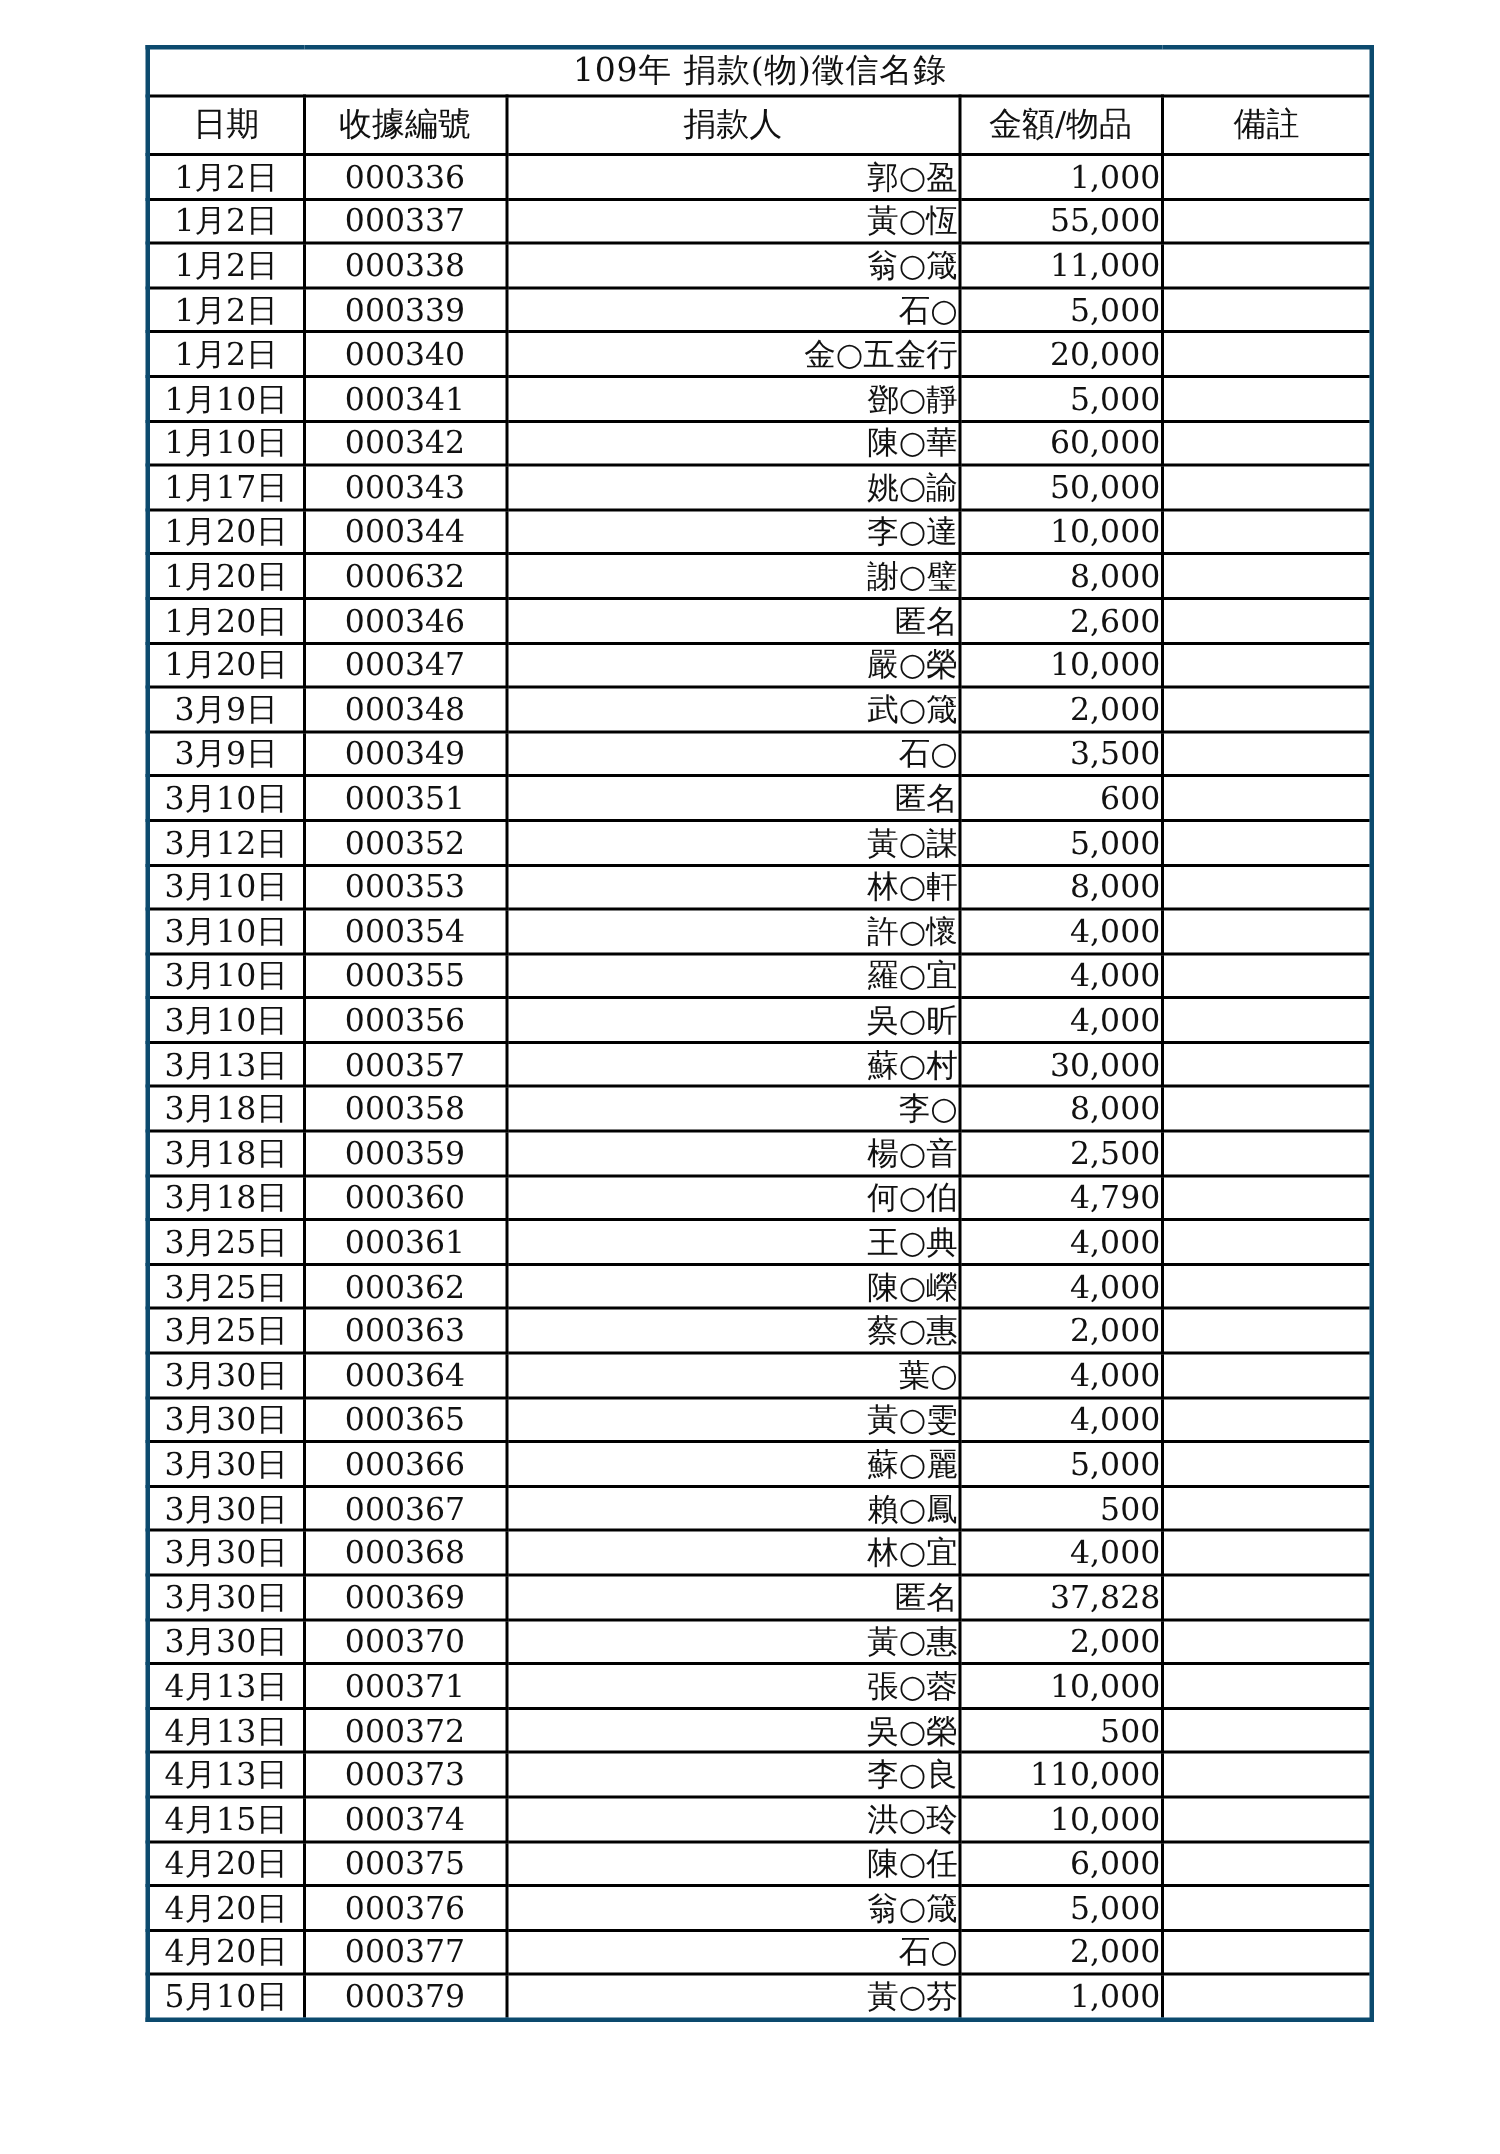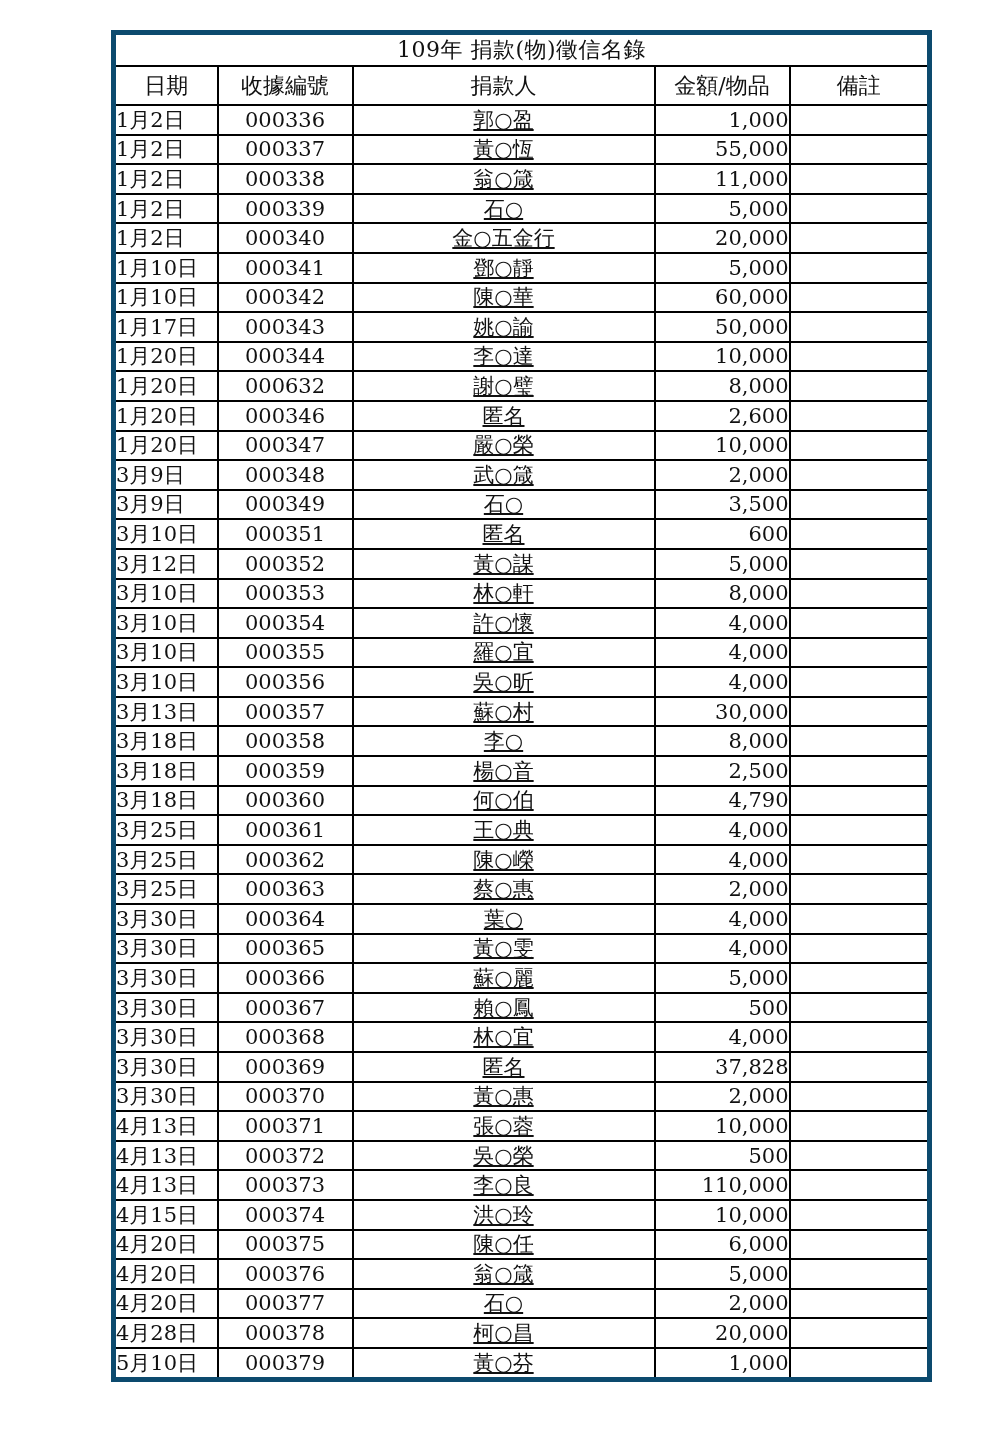--- a/index.html
+++ b/index.html
@@ -13,26 +13,26 @@
   }
   .sheet {
     position: relative;
     width: 1000px;
     height: 1436px;
     background: #ffffff;
     overflow: hidden;
   }
   table.ledger {
     position: absolute;
-    left: 111px;
+    left: 97px;
     top: 30px;
     width: 816px;
     border-collapse: collapse;
     table-layout: fixed;
-    border: 5px solid #0c4a6e;
+    border: 3px solid #0c4a6e;
   }
   table.ledger th, table.ledger td {
     border: 2px solid #000000;
     font-weight: normal;
     font-size: 21px;
     line-height: 1.15;
     padding: 0;
     overflow: hidden;
     white-space: nowrap;
   }
@@ -47,23 +47,23 @@
     text-align: center;
     font-size: 22px;
     border-radius: 17px;
   }
   tr.data-row td { height: 27.6px; }
   col.col-date    { width: 104px; }
   col.col-receipt { width: 135px; }
   col.col-donor   { width: 302px; }
   col.col-amount  { width: 135px; }
   col.col-note    { width: 140px; }
-  td.cell-date    { text-align: left;  padding-right: 15px; }
+  td.cell-date    { text-align: center;  padding-right: 15px; }
   td.cell-receipt { text-align: center; }
-  td.cell-donor   { text-align: center;   padding-left: 4px; text-decoration: underline; }
+  td.cell-donor   { text-align: right;   padding-left: 4px; }
   td.cell-amount  { text-align: right;  padding-right: 11px; margin-left: 28px; }
   td.cell-note    { text-align: left; }
 </style>
 </head>
 <body>
 
 <div class="sheet">
   <table class="ledger">
     <colgroup>
       <col class="col-date">
@@ -366,27 +366,20 @@
           <td class="cell-note"></td>
         </tr>
         <tr class="data-row">
           <td class="cell-date">4月20日</td>
           <td class="cell-receipt">000377</td>
           <td class="cell-donor">石○</td>
           <td class="cell-amount">2,000</td>
           <td class="cell-note"></td>
         </tr>
         <tr class="data-row">
-          <td class="cell-date">4月28日</td>
-          <td class="cell-receipt">000378</td>
-          <td class="cell-donor">柯○昌</td>
-          <td class="cell-amount">20,000</td>
-          <td class="cell-note"></td>
-        </tr>
-        <tr class="data-row">
           <td class="cell-date">5月10日</td>
           <td class="cell-receipt">000379</td>
           <td class="cell-donor">黃○芬</td>
           <td class="cell-amount">1,000</td>
           <td class="cell-note"></td>
         </tr>
       </tbody>
   </table>
 </div>
 

